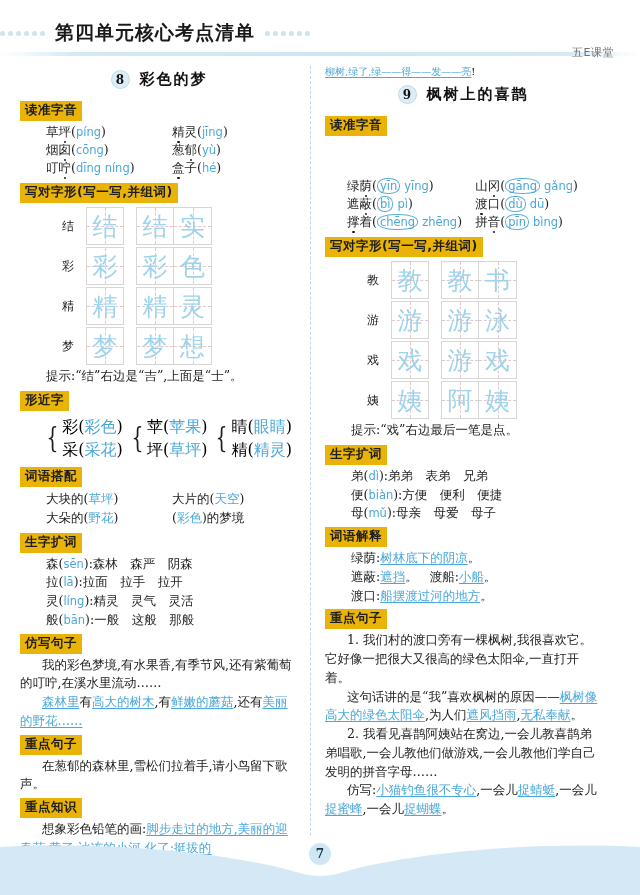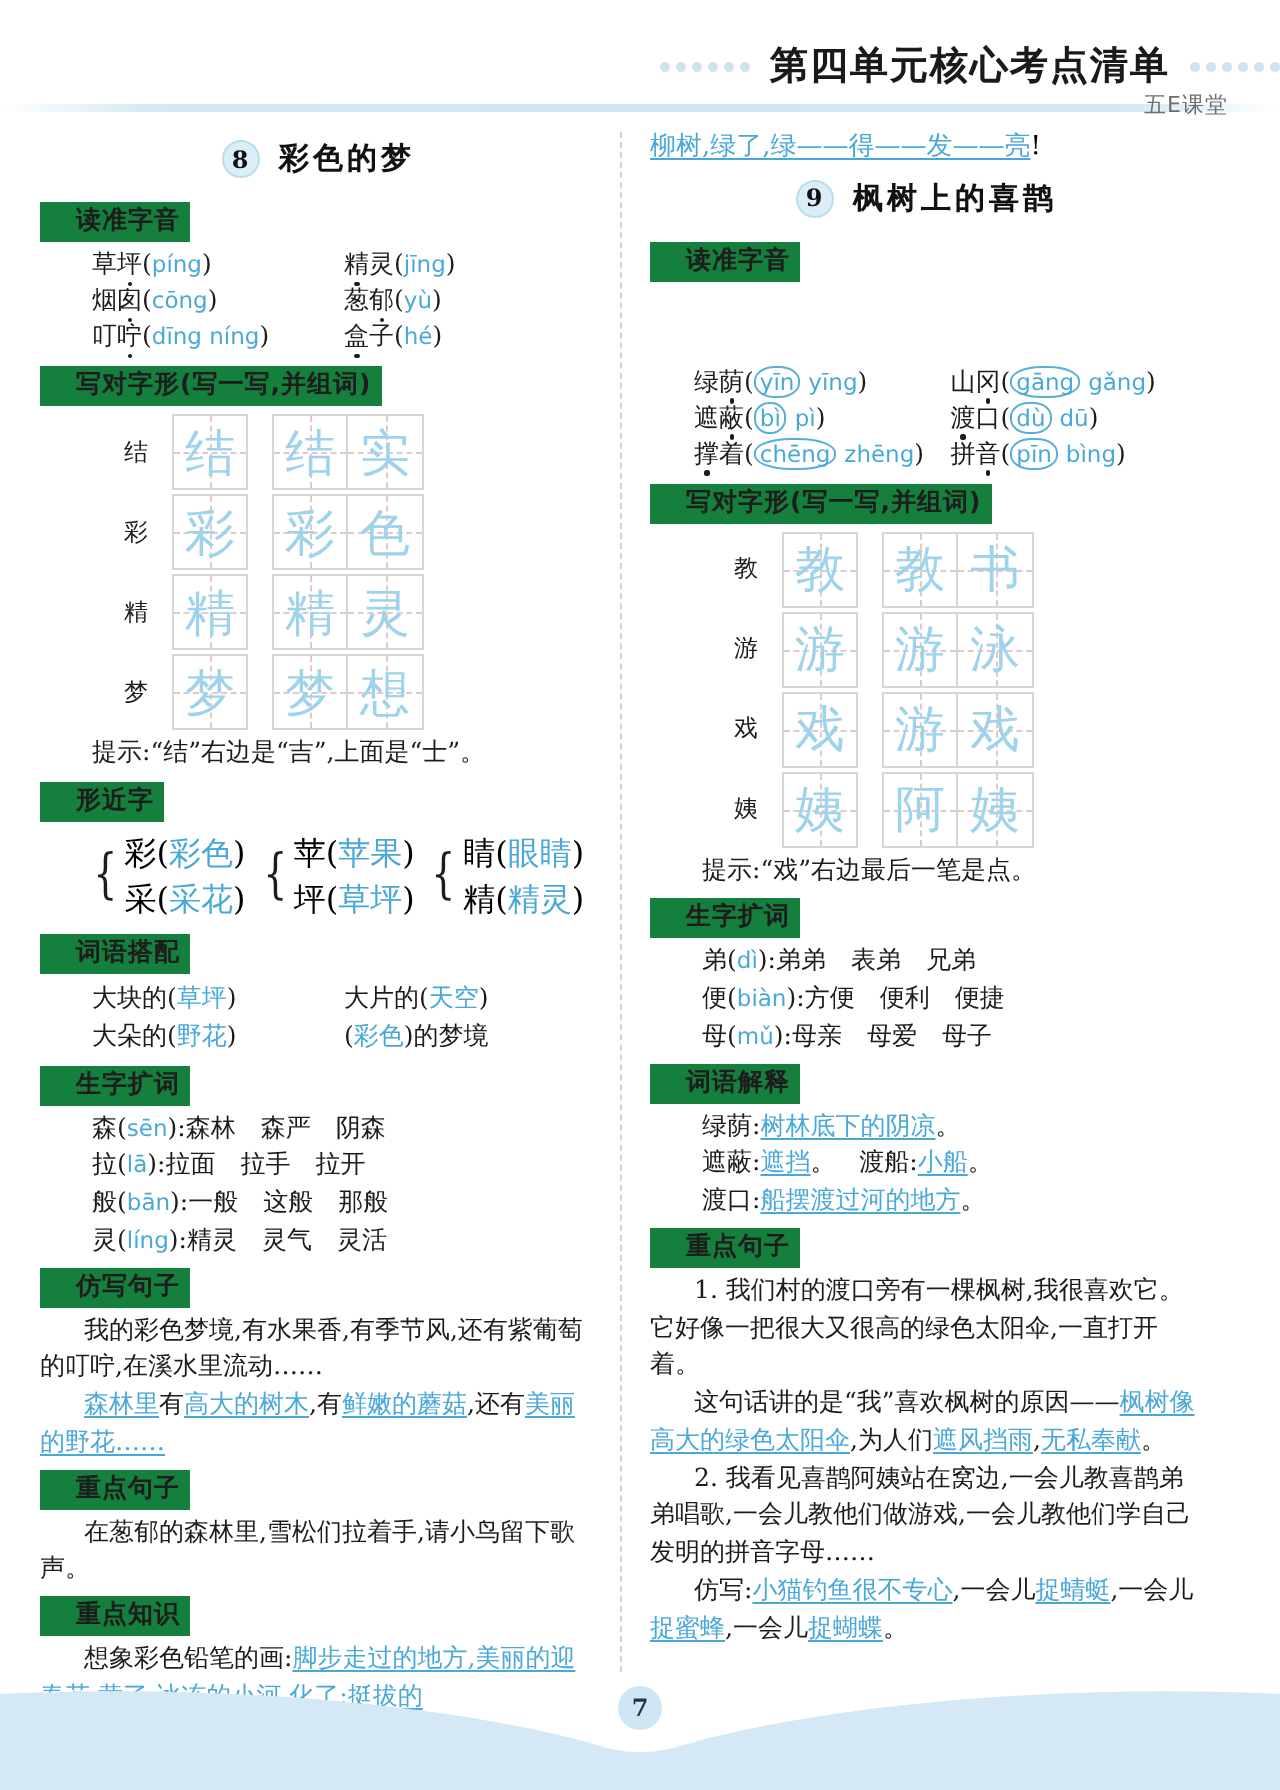--- a/index.html
+++ b/index.html
@@ -14,21 +14,21 @@
     width: 640px; height: 895px;
     background: #fff;
   }
 
   
   .header {
     position: relative;
     height: 46px;
     display: flex;
     align-items: center;
-    justify-content: flex-end;
+    justify-content: flex-start;
     padding-top: 20px;
   }
   .hdr-dots { display: flex; align-items: center; gap: 3px; }
   .hdr-dots .d {
     width: 5px; height: 5px; border-radius: 50%;
     background: #cfe3ee;
   }
   .hdr-title {
     font-family: "DejaVu Sans", "Liberation Sans", sans-serif;
     font-size: 19px; font-weight: bold; color: #1a1a1a;
@@ -74,23 +74,23 @@
     font-family: "DejaVu Serif", "Liberation Serif", serif;
   }
   .lesson-name {
     font-size: 15px; font-weight: bold; color: #111;
     letter-spacing: 2px;
   }
 
   
   .sec {
     display: inline-block;
-    background: #15803d;
+    background: #eab308;
     font-size: 12.5px; font-weight: bold; color: #1d1d1d;
-    padding: 1px 5px 2px 18px;
+    padding: 1px 5px 2px 5px;
     margin: 4px 0 2px 0;
     letter-spacing: .5px;
   }
 
   
   .hw {
     font-family: "DejaVu Serif", "Liberation Serif", serif;
     font-size: 12.5px; color: #1c1c1c; line-height: 1.5;
   }
   .indent { text-indent: 22px; }
@@ -178,21 +178,21 @@
     transform: translateX(-50%);
     width: 22px; height: 22px; border-radius: 50%;
     background: #cfe7f4;
     display: flex; align-items: center; justify-content: center;
     font-family: "DejaVu Serif", "Liberation Serif", serif;
     font-size: 12px; font-weight: bold; color: #20364a;
     box-shadow: 0 0 0 2px rgba(255,255,255,.85);
   }
   .top-continue {
     font-family: "DejaVu Serif", "Liberation Serif", serif;
-    font-size: 13px; line-height: 1.5; margin-bottom: 1px;
+    font-size: 10px; line-height: 1.5; margin-bottom: 1px;
   }
 </style>
 </head>
 <body>
 
 <div id="page">
 
   <div class="header">
     <div class="hdr-dots">
       <span class="d"></span>
@@ -330,22 +330,22 @@
         <div><span>大片的</span>(<span class="blue">天空</span>)</div>
         <div><span>大朵的</span>(<span class="blue">野花</span>)</div>
         <div>(<span class="blue">彩色</span>)<span>的梦境</span></div>
       </div>
 
       
       <div class="sec">生字扩词</div>
       <div class="hw" style="padding-left:26px">
         <div><span>森</span>(<span class="py">sēn</span>):<span>森林　森严　阴森</span></div>
         <div><span>拉</span>(<span class="py">lā</span>):<span>拉面　拉手　拉开</span></div>
+        <div><span>灵</span>(<span class="py">líng</span>):<span>精灵　灵气　灵活</span></div>
         <div><span>般</span>(<span class="py">bān</span>):<span>一般　这般　那般</span></div>
-        <div><span>灵</span>(<span class="py">líng</span>):<span>精灵　灵气　灵活</span></div>
       </div>
 
       
       <div class="sec">仿写句子</div>
       <div class="hw indent">我的彩色梦境,有水果香,有季节风,还有紫葡萄的叮咛,在溪水里流动……</div>
       <div class="hw indent"><span class="bl-u">森林里</span><span>有</span><span class="bl-u">高大的树木</span><span>,有</span><span class="bl-u">鲜嫩的蘑菇</span><span>,还有</span><span class="bl-u">美丽的野花……</span></div>
 
       
       <div class="sec">重点句子</div>
       <div class="hw indent">在葱郁的森林里,雪松们拉着手,请小鸟留下歌声。</div>

